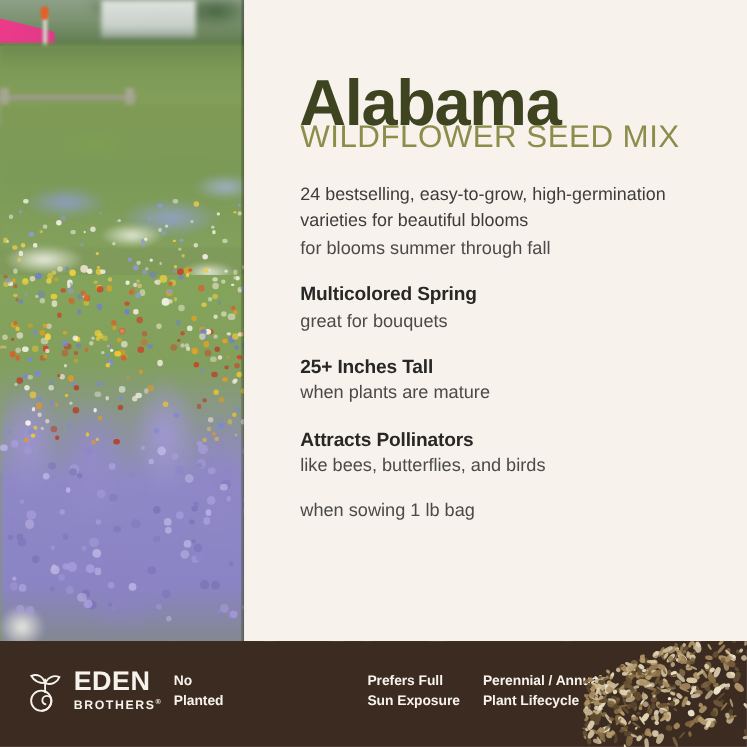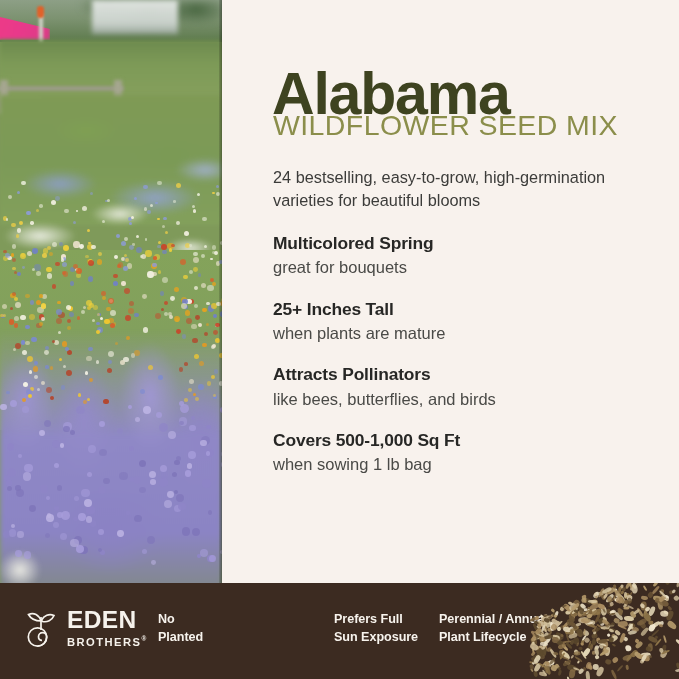--- a/index.html
+++ b/index.html
@@ -750,35 +750,35 @@
     <div class="ph-edge"></div>
   </div>
 
   <div id="content">
     <h1 id="title">Alabama</h1>
     <div id="subtitle">WILDFLOWER SEED MIX</div>
     <p id="lede">24 bestselling, easy-to-grow, high-germination varieties for beautiful blooms</p>
 
     <div id="features">
       <div class="feature">
+        <div class="f-sub">for blooms summer through fall</div>
       </div>
       <div class="feature">
         <div class="f-title">Multicolored Spring</div>
         <div class="f-sub">great for bouquets</div>
       </div>
       <div class="feature">
         <div class="f-title">25+ Inches Tall</div>
         <div class="f-sub">when plants are mature</div>
       </div>
       <div class="feature">
         <div class="f-title">Attracts Pollinators</div>
         <div class="f-sub">like bees, butterflies, and birds</div>
       </div>
       <div class="feature">
-        <div class="f-title">Covers 500-1,000 Sq Ft</div>
         <div class="f-sub">when sowing 1 lb bag</div>
       </div>
     </div>
   </div>
 
   <div id="footer">
     <div id="torn">
       <svg viewBox="0 0 679 22" preserveAspectRatio="none">
         <path fill="#3C2B21" d="M0,12 L10,9 L22,13 L34,8 L46,12 L58,7 L70,11 L82,9 L96,14 L108,10 L120,13 L133,8 L146,12 L158,15 L170,11 L182,14 L195,10 L208,13 L220,9 L232,12 L245,16 L258,11 L270,14 L283,10 L296,13 L308,16 L321,12 L334,15 L347,11 L360,14 L373,10 L386,13 L399,16 L412,12 L425,9 L438,13 L451,10 L464,14 L477,11 L490,8 L503,12 L516,15 L529,11 L542,7 L555,12 L568,9 L581,13 L594,10 L607,14 L620,11 L633,8 L646,12 L659,9 L670,13 L679,10 L679,22 L0,22 Z"></path>
       </svg>

